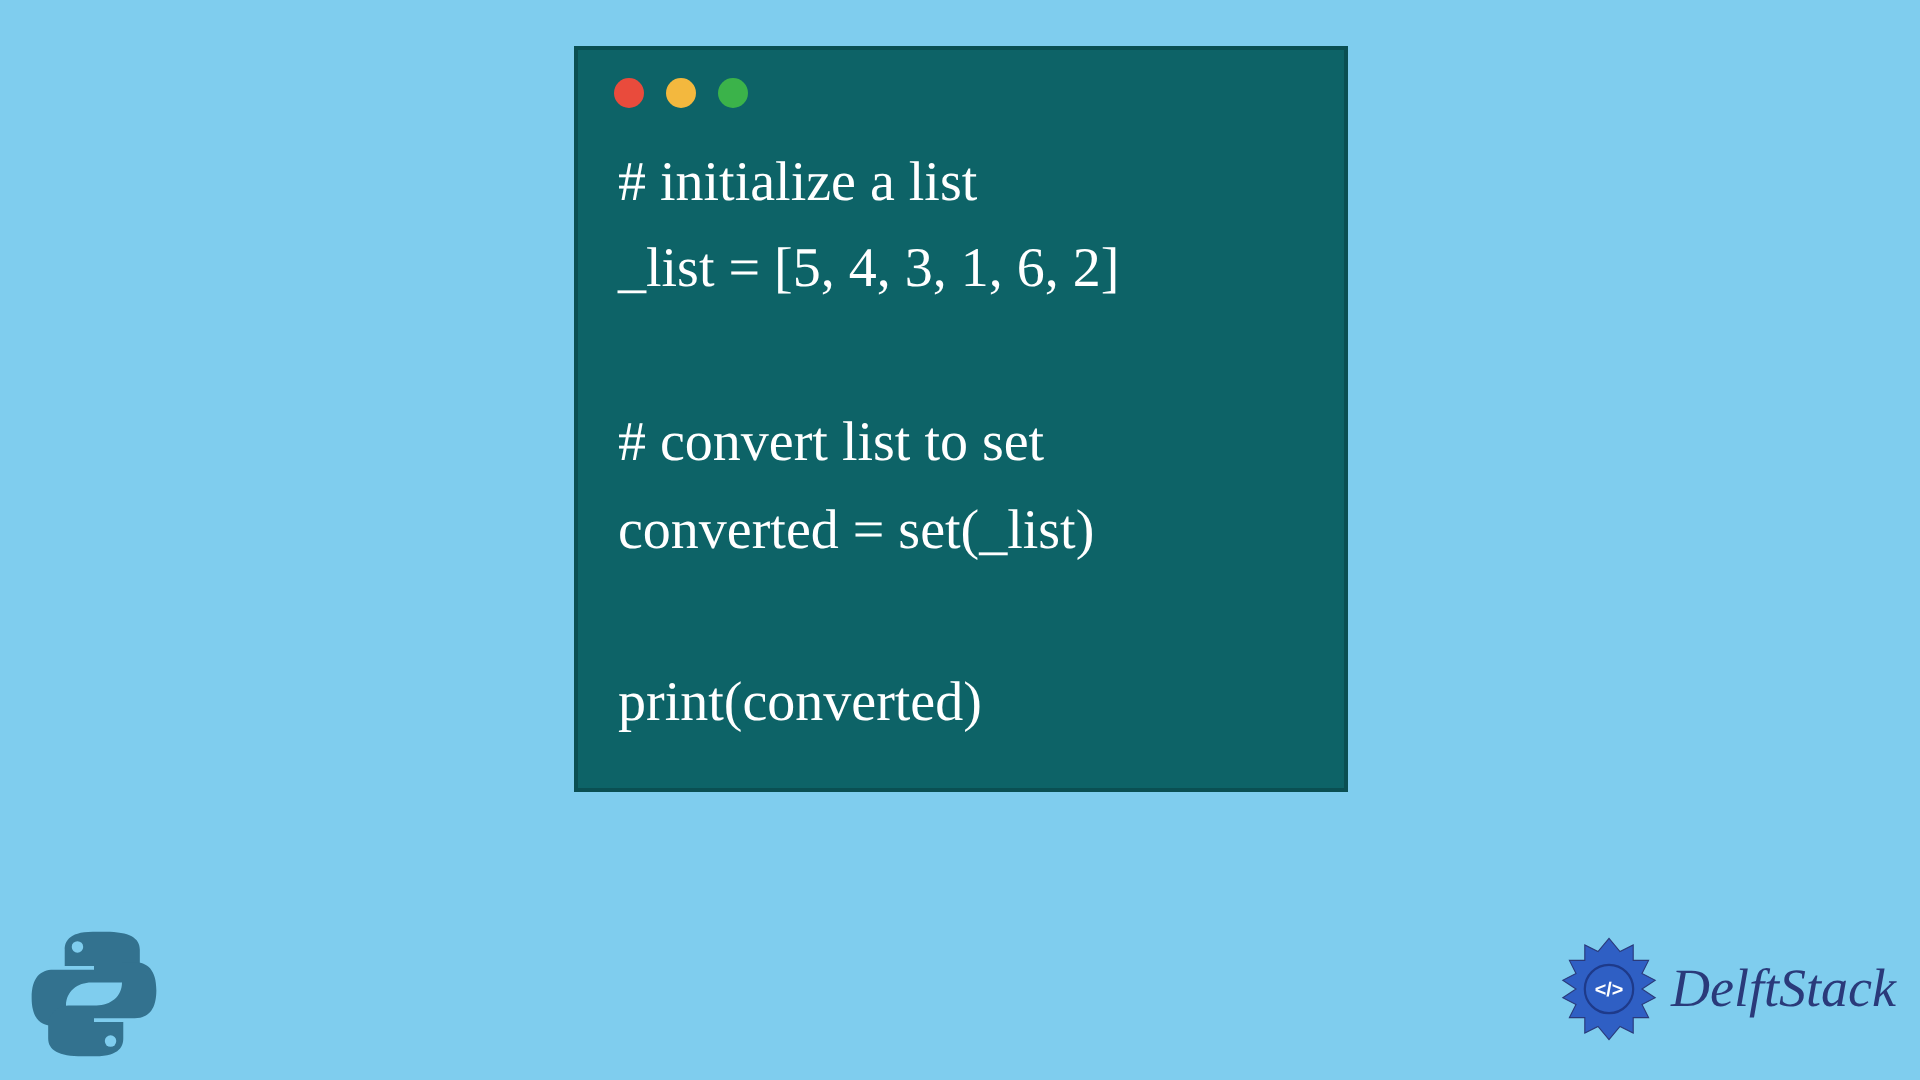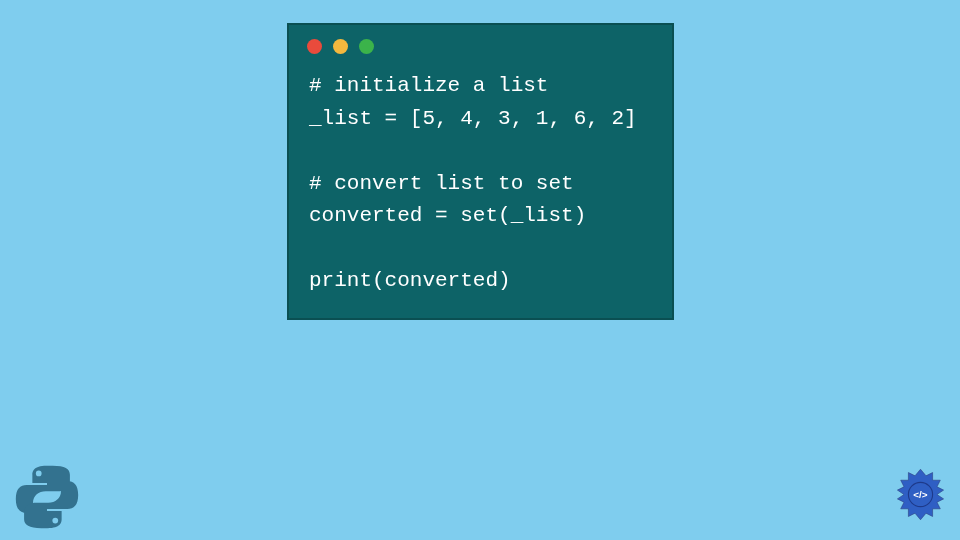--- a/index.html
+++ b/index.html
@@ -29,23 +29,23 @@
     width: 15px;
     height: 15px;
     border-radius: 50%;
   }
   .dot-red { background: #e94b3c; }
   .dot-yellow { background: #f3b83e; }
   .dot-green { background: #3bb34a; }
   .code-body {
     padding: 10px 20px 6px 20px;
     color: #ffffff;
-    font-size: 21px;
+    font-size: 28px;
     line-height: 1.55;
-    font-family: Liberation Mono, monospace;
+    font-family: Liberation Serif, serif;
     white-space: pre;
   }
   .python-logo {
     position: absolute;
     left: 12px;
     bottom: 8px;
     width: 70px;
     height: 70px;
   }
   .delft-logo {
@@ -100,13 +100,14 @@
     <svg viewBox="0 0 100 100" width="55" height="55">
       <g transform="translate(50,50)">
         <g fill="#2f5fc4" stroke="#2a3a7a" stroke-width="1">
           <path d="M0,-46 L10,-34 L22,-40 L22,-26 L36,-26 L30,-14 L42,-8 L30,0 L42,8 L30,14 L36,26 L22,26 L22,40 L10,34 L0,46 L-10,34 L-22,40 L-22,26 L-36,26 L-30,14 L-42,8 L-30,0 L-42,-8 L-30,-14 L-36,-26 L-22,-26 L-22,-40 L-10,-34 Z"></path>
         </g>
         <circle r="22" fill="#2f5fc4" stroke="#1e3a8a" stroke-width="2"></circle>
         <text x="0" y="6" text-anchor="middle" font-size="18" fill="#ffffff" font-family="Arial" font-weight="bold">&lt;/&gt;</text>
       </g>
     </svg>
   </div>
+  <span class="delft-text">DelftStack</span>
 </div>
 
 </body></html>

